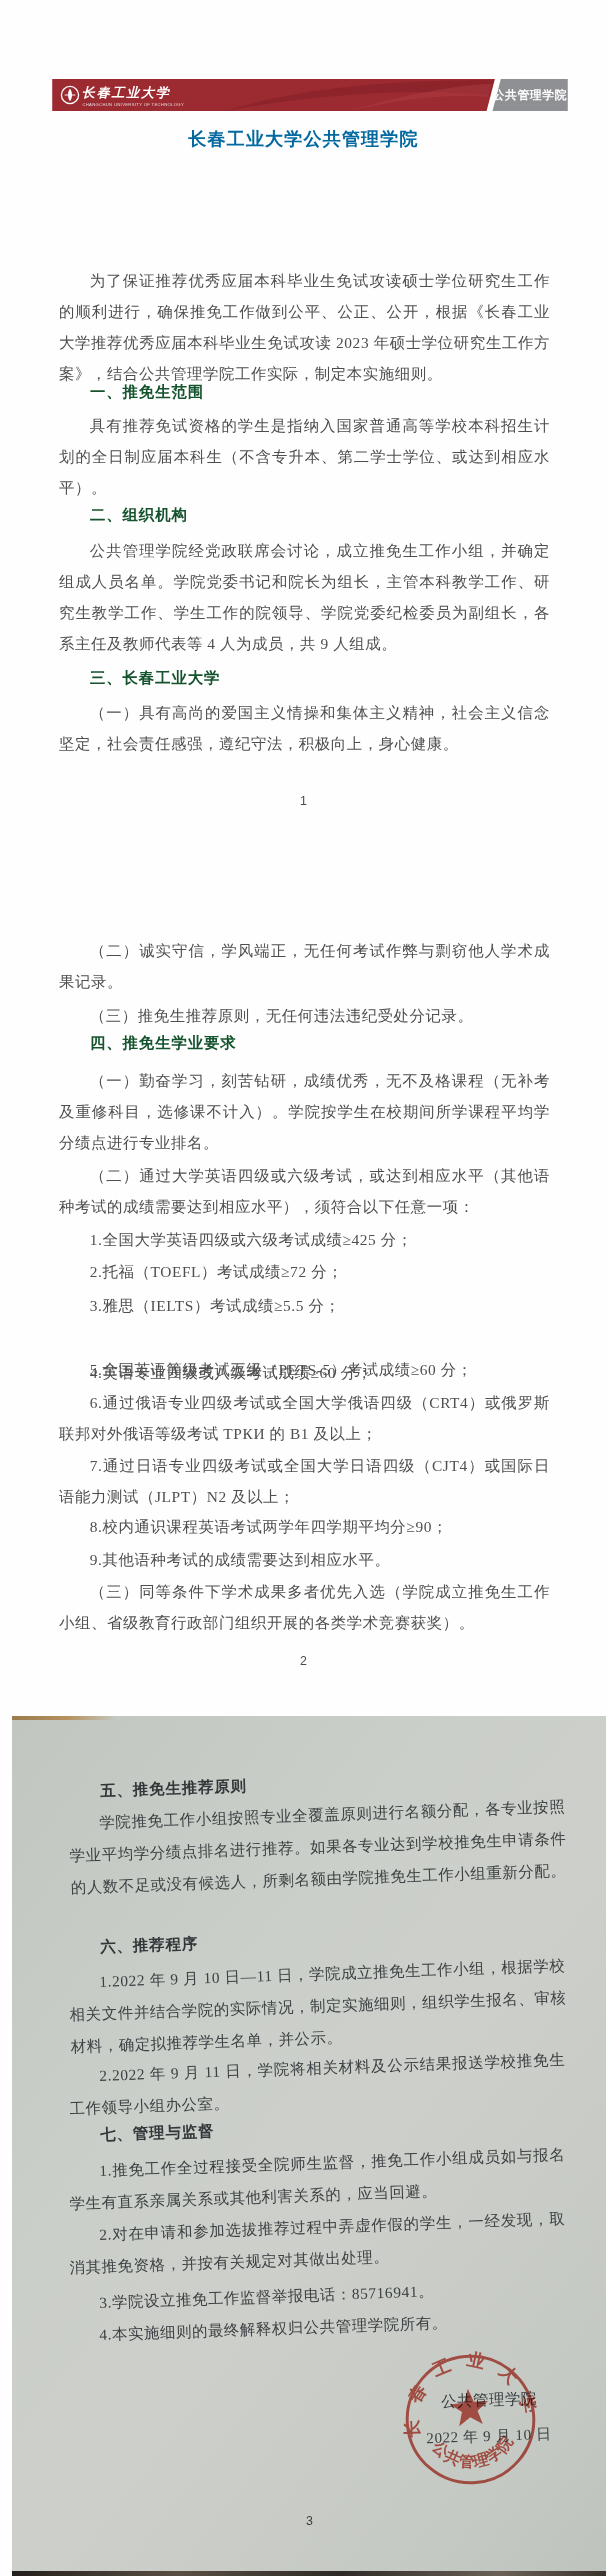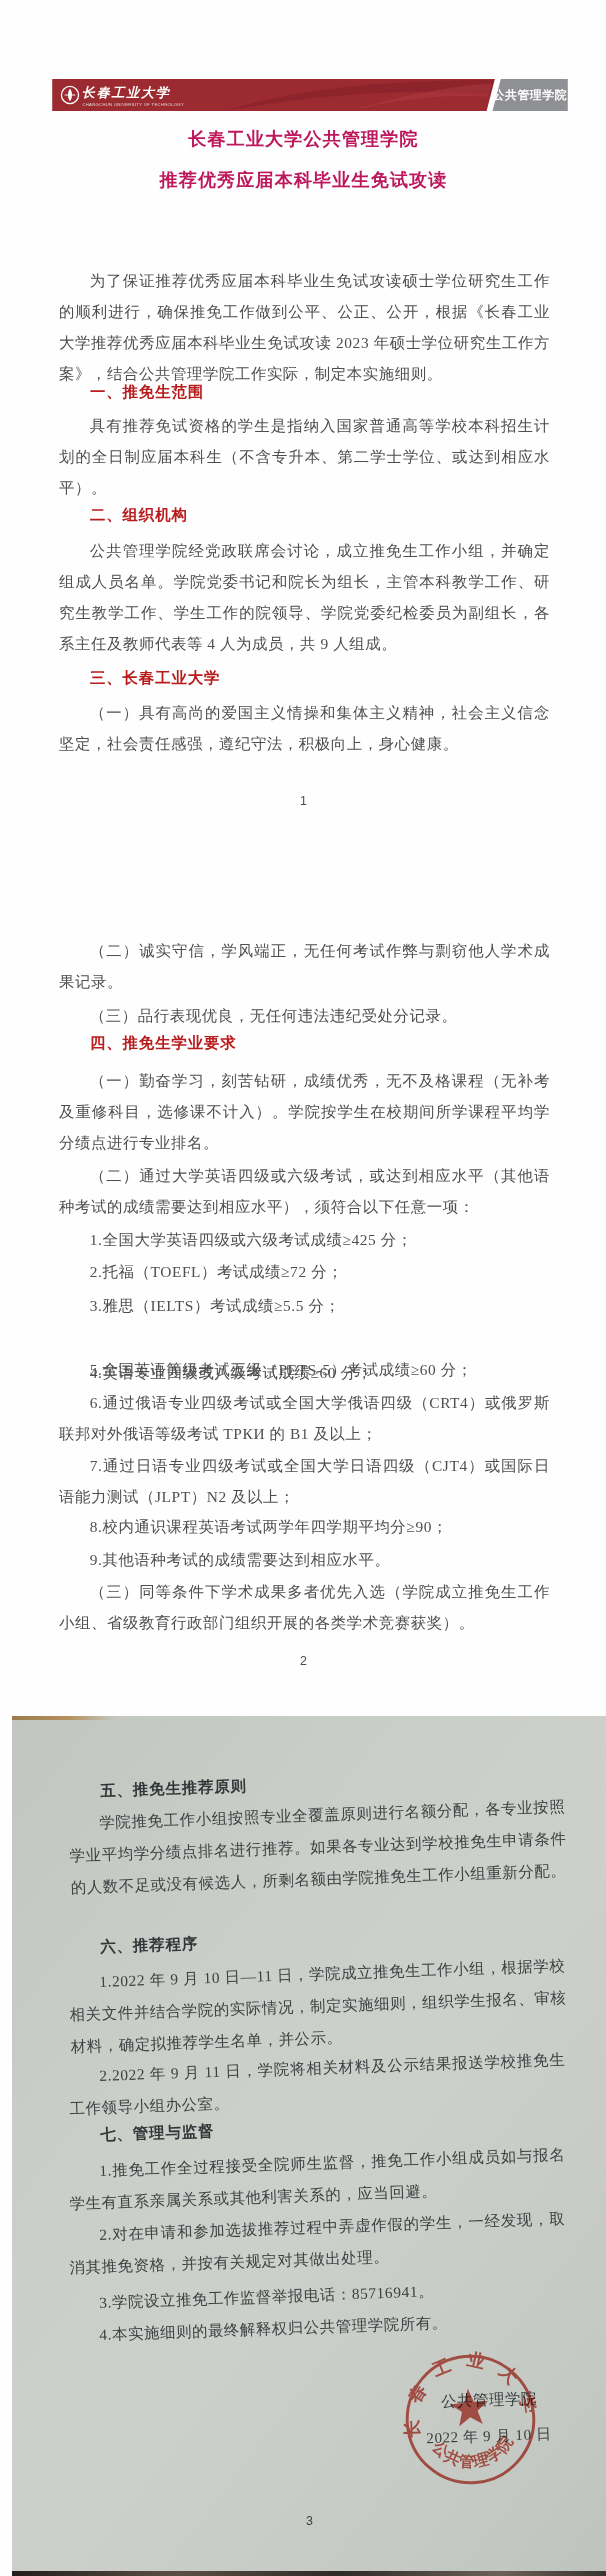--- a/index.html
+++ b/index.html
@@ -5,25 +5,25 @@
   * { margin:0; padding:0; box-sizing:border-box; }
   html,body { width:607px; }
   body {
     position:relative; height:2576px; overflow:hidden;
     background:#fefefe;
     font-family:"Liberation Serif", serif;
   }
   
   .banner { position:absolute; left:52px; top:79px; width:516px; height:32px; }
   .title-block { position:absolute; left:0; top:119px; width:607px; text-align:center;
-    font-family:"Liberation Sans", sans-serif; font-weight:600; color:#be185d;
+    font-family:"Liberation Sans", sans-serif; font-weight:600; color:#0369a1;
     font-size:18px; line-height:41px; letter-spacing:1.2px; }
   .par { position:absolute; left:59px; width:491px; font-size:15.4px; line-height:31px;
     color:#4e4e4e; text-align:justify; text-indent:2em; letter-spacing:0.6px; }
-  .hd { position:absolute; left:90px; font-size:15.4px; line-height:20px; color:#b91c1c;
+  .hd { position:absolute; left:90px; font-size:15.4px; line-height:20px; color:#14532d;
     font-weight:bold; font-family:"Liberation Sans", sans-serif; letter-spacing:0.9px; }
   .pagenum { position:absolute; left:0; width:607px; text-align:center;
     font-size:12.4px; color:#4a4a4a; font-family:"Liberation Sans", sans-serif; }
   
   .photo { position:absolute; left:12px; top:1716px; width:595px; height:860px;
     overflow:hidden;
     background:linear-gradient(128deg,#c2c6c0 0%, #cbcfc9 35%, #cdd0ca 55%, #c5c9c3 85%, #bfc3bd 100%); }
   .photo .par { left:56px; width:497px; color:#3d4144; line-height:32px;
     transform:rotate(-2deg); transform-origin:0 0; }
   .photo .hd { left:88px; color:#32373a; transform:rotate(-2deg); transform-origin:0 0; }
@@ -52,34 +52,33 @@
       <path d="M21 27 h18" stroke="#ffffff" stroke-width="1.6"></path>
     </g>
     <text x="50" y="31" font-size="22" font-weight="bold" font-style="italic" fill="#ffffff" style="font-family:'Liberation Serif',serif" letter-spacing="3">长春工业大学</text>
     <text x="51" y="45" font-size="7" fill="#e9d9da" letter-spacing="0.6" style="font-family:'Liberation Sans',sans-serif">CHANGCHUN UNIVERSITY OF TECHNOLOGY</text>
     <text x="806" y="34" font-size="20" font-weight="bold" fill="#ffffff" text-anchor="middle" style="font-family:'Liberation Sans',sans-serif" letter-spacing="1">公共管理学院</text>
   </svg>
 </div>
 
 <div class="title-block">
   <div>长春工业大学公共管理学院</div>
-  <div>推荐优秀应届本科毕业生免试攻读</div>
 </div>
 
 <div class="par" style="top:265px">为了保证推荐优秀应届本科毕业生免试攻读硕士学位研究生工作的顺利进行，确保推免工作做到公平、公正、公开，根据《长春工业大学推荐优秀应届本科毕业生免试攻读 2023 年硕士学位研究生工作方案》，结合公共管理学院工作实际，制定本实施细则。</div>
 <div class="hd" style="top:382px">一、推免生范围</div>
 <div class="par" style="top:410px">具有推荐免试资格的学生是指纳入国家普通高等学校本科招生计划的全日制应届本科生（不含专升本、第二学士学位、或达到相应水平）。</div>
 <div class="hd" style="top:505px">二、组织机构</div>
 <div class="par" style="top:535px">公共管理学院经党政联席会讨论，成立推免生工作小组，并确定组成人员名单。学院党委书记和院长为组长，主管本科教学工作、研究生教学工作、学生工作的院领导、学院党委纪检委员为副组长，各系主任及教师代表等 4 人为成员，共 9 人组成。</div>
 <div class="hd" style="top:668px">三、长春工业大学</div>
 <div class="par" style="top:697px">（一）具有高尚的爱国主义情操和集体主义精神，社会主义信念坚定，社会责任感强，遵纪守法，积极向上，身心健康。</div>
 <div class="pagenum" style="top:794px">1</div>
 
 <div class="par" style="top:935px">（二）诚实守信，学风端正，无任何考试作弊与剽窃他人学术成果记录。</div>
-<div class="par" style="top:1000px">（三）品行表现优良，无任何违法违纪受处分记录。</div>
+<div class="par" style="top:1000px">（三）推免生推荐原则，无任何违法违纪受处分记录。</div>
 <div class="hd" style="top:1033px">四、推免生学业要求</div>
 <div class="par" style="top:1065px">（一）勤奋学习，刻苦钻研，成绩优秀，无不及格课程（无补考及重修科目，选修课不计入）。学院按学生在校期间所学课程平均学分绩点进行专业排名。</div>
 <div class="par" style="top:1160px">（二）通过大学英语四级或六级考试，或达到相应水平（其他语种考试的成绩需要达到相应水平），须符合以下任意一项：</div>
 
 <div class="par" style="top:1224px">1.全国大学英语四级或六级考试成绩≥425 分；</div>
 <div class="par" style="top:1256px">2.托福（TOEFL）考试成绩≥72 分；</div>
 <div class="par" style="top:1290px">3.雅思（IELTS）考试成绩≥5.5 分；</div>
 <div class="par" style="top:1357px">4.英语专业四级或八级考试成绩≥60 分；</div>
 <div class="par" style="top:1354px">5.全国英语等级考试五级（PETS-5）考试成绩≥60 分；</div>
 <div class="par" style="top:1387px">6.通过俄语专业四级考试或全国大学俄语四级（CRT4）或俄罗斯联邦对外俄语等级考试 ТРКИ 的 B1 及以上；</div>

